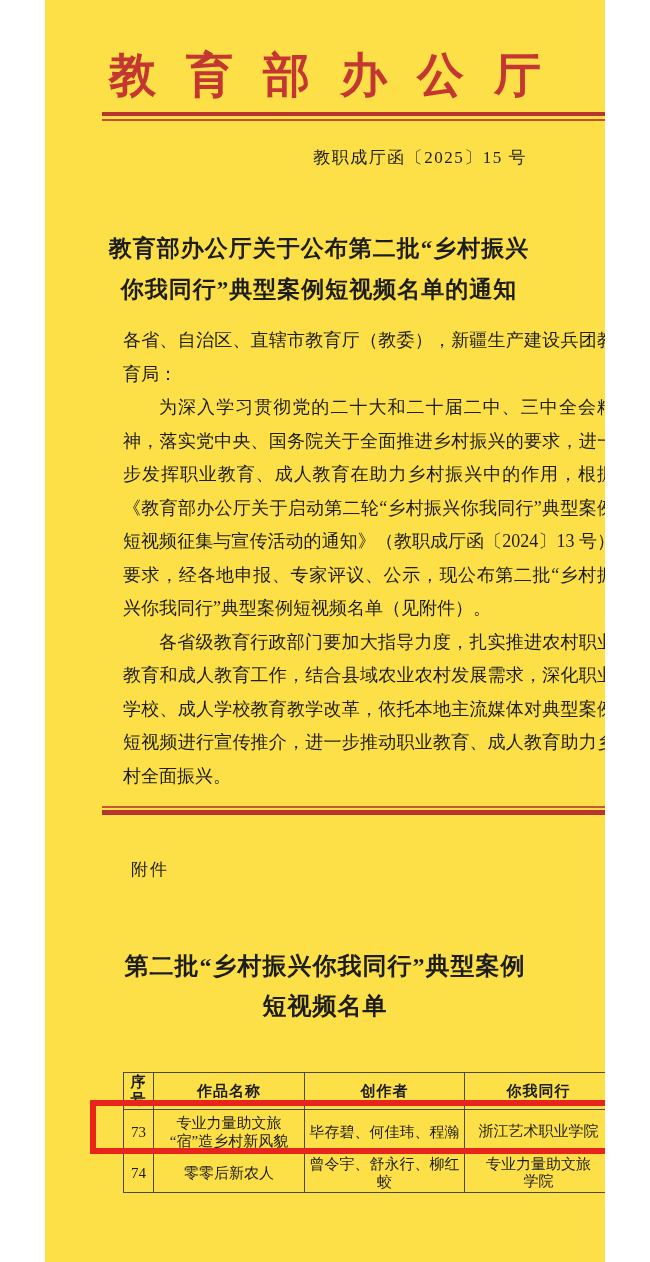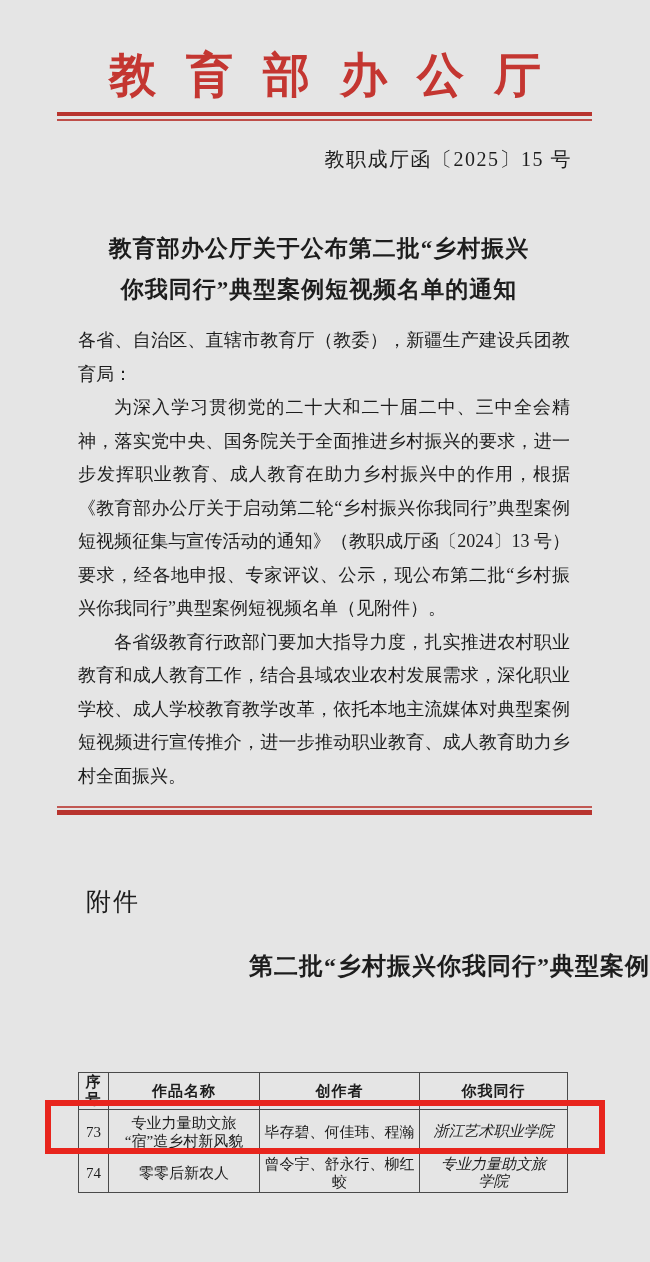--- a/index.html
+++ b/index.html
@@ -5,85 +5,85 @@
   :root{
     --header-red:#c43631;
     --rule-red:#b8342e;
     --highlight-red:#e8251d;
     --ink:#1d1d1d;
     --table-line:#4a4a4a;
   }
   html,body{margin:0;padding:0;background:#ffffff;}
   .page{
     position:relative;
-    width:650px;height:1262px;
+    width:560px;height:1262px;
     margin:0 auto;
-    background:#e5e5e5;
+    background:#fde047;
     overflow:hidden;
     font-family:"Liberation Serif","DejaVu Serif",serif;
     color:var(--ink);
   }
   .org-header{
     position:absolute;top:44px;left:0;right:0;
     text-align:center;
     font-size:47px;font-weight:bold;
     color:var(--header-red);
     letter-spacing:30px;text-indent:30px;
     white-space:nowrap;
   }
   .rule-top{position:absolute;top:112px;left:57px;width:535px;}
   .rule-top .thick{height:4px;background:var(--rule-red);}
   .rule-top .gap{height:3px;}
   .rule-top .thin{height:2px;background:var(--rule-red);opacity:.85;}
   .doc-number{
     position:absolute;top:146px;right:78px;
-    font-size:20px;letter-spacing:1.5px;
+    font-size:17px;letter-spacing:1.5px;
   }
   .notice-title{
     position:absolute;top:228px;left:0;right:12px;
     text-align:center;font-weight:bold;
     font-size:23px;line-height:41px;letter-spacing:1px;
   }
   .body-text{
     position:absolute;top:324px;left:78px;width:492px;
     font-size:18px;line-height:33.5px;
     text-align:justify;text-justify:inter-ideograph;
   }
   .body-text p{margin:0;}
   .body-text p.indent{text-indent:2em;}
   .rule-bottom{position:absolute;top:806px;left:57px;width:535px;}
   .rule-bottom .thin{height:2px;background:var(--rule-red);opacity:.8;}
   .rule-bottom .gap{height:2px;}
   .rule-bottom .thick{height:5px;background:var(--rule-red);}
   .attachment-label{
-    position:absolute;top:885px;left:86px;
-    font-size:25px;letter-spacing:2px;
+    position:absolute;top:858px;left:86px;
+    font-size:17px;letter-spacing:2px;
   }
   .attachment-title{
     position:absolute;top:946px;left:0;right:0;
-    text-align:right;font-weight:bold;
+    text-align:center;font-weight:bold;
     font-size:24px;line-height:40px;letter-spacing:1px;
   }
   .results-table{
     position:absolute;top:1072px;left:78px;
     border-collapse:collapse;table-layout:fixed;
     width:489px;
     font-size:15px;
     border-radius:28px;
   }
   .results-table th,.results-table td{
     border:1px solid var(--table-line);
     text-align:center;vertical-align:middle;
     padding:1px 2px;line-height:18px;
     overflow:hidden;
   }
   .results-table th{font-weight:bold;letter-spacing:1px;height:34px;line-height:17px;}
   .results-table tr.row-73{height:44px;padding-left:24px;}
   .results-table tr.row-74{height:36px;}
-  .results-table td.unit{line-height:17px;font-style:italic;}
+  .results-table td.unit{line-height:17px;}
   .pre{white-space:pre-line;}
   .highlight-box{
     position:absolute;left:45px;top:1100px;
     width:560px;height:54px;
     box-sizing:border-box;
     border:6px solid var(--highlight-red);
     pointer-events:none;
   }
 </style>
 </head>
@@ -115,20 +115,21 @@
   <div class="rule-bottom">
     <div class="thin"></div>
     <div class="gap"></div>
     <div class="thick"></div>
   </div>
 
   <div class="attachment-label">附件</div>
 
   <div class="attachment-title">
     <div>第二批“乡村振兴你我同行”典型案例</div>
+    <div>短视频名单</div>
   </div>
 
   <table class="results-table">
     <colgroup>
       <col style="width:30px">
         <col style="width:151px">
         <col style="width:160px">
         <col style="width:148px">
     </colgroup>
     <thead>

